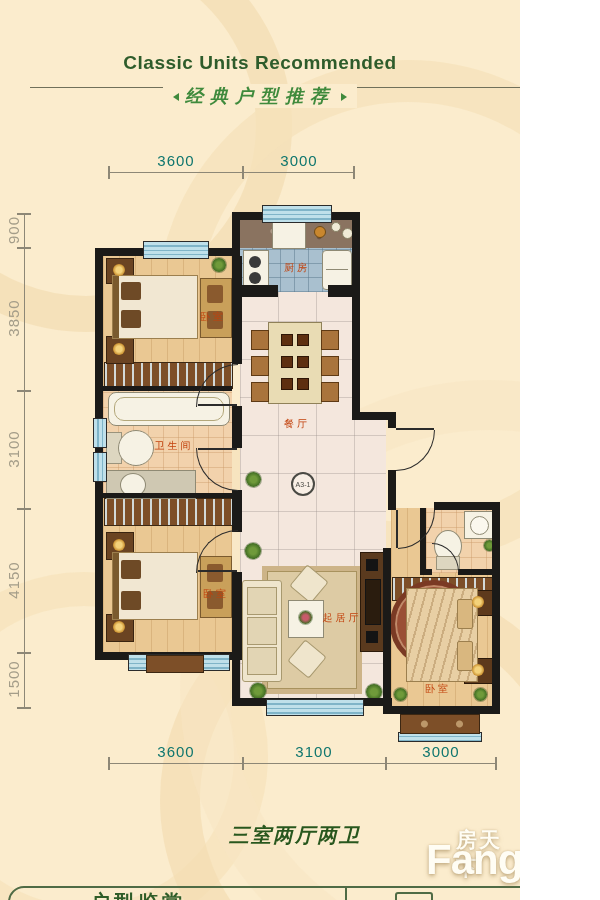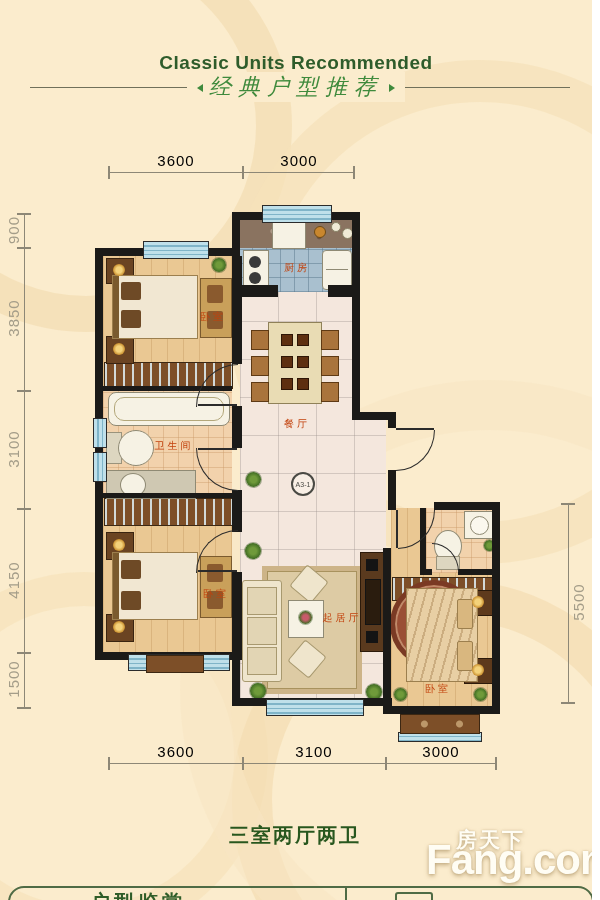--- a/index.html
+++ b/index.html
@@ -1,16 +1,16 @@
 <!DOCTYPE html>
 <html><head>
 <meta charset="utf-8">
 <style>
   html,body{margin:0;padding:0;}
-  .page{position:relative;width:592px;height:900px;overflow:hidden;
+  .page{position:relative;width:520px;height:900px;overflow:hidden;
         background:#fbeccd;font-family:"Liberation Sans",sans-serif;}
   
   .orn{position:absolute;border-radius:50%;pointer-events:none;}
   
   .abs{position:absolute;}
   .wall{position:absolute;background:#1b1a18;z-index:30;}
   .win{position:absolute;background:#bfe0ea;border:1px solid #2b2b2b;z-index:40;
        background-image:repeating-linear-gradient(180deg,#bfe0ea 0 3px,#7fb4c8 3px 4.5px);}
   .winv{background-image:repeating-linear-gradient(90deg,#bfe0ea 0 3px,#7fb4c8 3px 4.5px);}
   .floor-wood{position:absolute;background:#eac893;z-index:5;
@@ -32,33 +32,33 @@
        border:1px solid #3c2712;}
   .furn{position:absolute;z-index:12;}
   .arc{position:absolute;z-index:42;}
   .leaf{position:absolute;background:#2b2b2b;z-index:42;}
   .room-label{position:absolute;z-index:50;font-size:10px;color:#c2410c;
        letter-spacing:3px;white-space:nowrap;transform:translate(-50%,-50%);}
   .dim-line-h{position:absolute;height:1px;background:#8d8776;z-index:20;}
   .dim-line-v{position:absolute;width:1px;background:#8d8776;z-index:20;}
   .tick-v{position:absolute;width:1.5px;height:13px;background:#8d8776;z-index:20;}
   .tick-h{position:absolute;height:1.5px;width:14px;background:#8d8776;z-index:20;}
-  .dim-label{position:absolute;color:#000000;font-size:15px;letter-spacing:1px;
+  .dim-label{position:absolute;color:#0f766e;font-size:15px;letter-spacing:1px;
        z-index:20;transform:translate(-50%,-50%);white-space:nowrap;}
   .dim-label-v{position:absolute;color:#a49d89;font-size:15px;letter-spacing:1px;
        z-index:20;transform:translate(-50%,-50%) rotate(-90deg);white-space:nowrap;}
   .lamp{position:absolute;width:12px;height:12px;border-radius:50%;z-index:14;
        background:radial-gradient(circle,#f4d27a 0 35%,#c98f2e 70%,#7a5a1e);}
   .plant{position:absolute;border-radius:50%;z-index:14;
        background:radial-gradient(circle,#6f9a3a 0 30%,#3f6b22 70%,#2c4f16);box-shadow:0 0 0 1px rgba(40,70,20,.4);}
   .header-en{position:absolute;top:52px;left:0;width:100%;text-align:center;z-index:60;
        color:#2e5c2b;font-size:19px;font-weight:bold;letter-spacing:.5px;}
   .header-rule{position:absolute;top:87px;left:30px;width:540px;height:1px;background:#70705a;z-index:60;}
-  .header-cn{position:absolute;top:87px;left:50%;transform:translate(-50%,-50%);z-index:61;
-       background:#fbeccd;padding:0 10px;color:#3f8a3c;font-size:22px;font-weight:normal;
+  .header-cn{position:absolute;top:96px;left:50%;transform:translate(-50%,-50%);z-index:61;
+       background:#fbeccd;padding:0 10px;color:#3f8a3c;font-size:18px;font-weight:bold;
        font-style:italic;letter-spacing:7px;white-space:nowrap;}
   .tri{width:0;height:0;display:inline-block;vertical-align:middle;}
   .info{position:absolute;left:0;width:590px;text-align:center;z-index:60;color:#28571e;font-weight:bold;}
   .stamp{position:absolute;z-index:45;border:2px solid #4a4a44;border-radius:50%;
        width:20px;height:20px;background:rgba(250,245,235,.6);
        display:flex;align-items:center;justify-content:center;
        font-size:7px;color:#4a4a44;letter-spacing:0;}
   .wm{position:absolute;z-index:70;color:#fffdf4;font-weight:bold;
        text-shadow:0 2px 4px rgba(150,120,70,.55),0 0 2px rgba(150,120,70,.35);}
   .footer-box{position:absolute;left:8px;top:886px;width:582px;height:70px;z-index:65;
@@ -315,21 +315,21 @@
     <div class="dim-line-h" style="left:108px;top:763px;width:387px;"></div>
     <div class="tick-v" style="left:108px;top:757px;"></div>
     <div class="tick-v" style="left:242px;top:757px;"></div>
     <div class="tick-v" style="left:385px;top:757px;"></div>
     <div class="tick-v" style="left:495px;top:757px;"></div>
     <div class="dim-label" style="left:176px;top:751px;">3600</div>
     <div class="dim-label" style="left:314px;top:751px;">3100</div>
     <div class="dim-label" style="left:441px;top:751px;">3000</div>
   </div>
 
-  <div class="info" style="top:822px;font-size:20px;letter-spacing:2px;">三室两厅两卫</div>
+  <div class="info" style="top:822px;font-size:20px;letter-spacing:2px;font-style:italic;">三室两厅两卫</div>
 
   <div class="wm" style="left:456px;top:826px;font-size:21px;letter-spacing:2px;">房天下</div>
   <div class="wm" style="left:426px;top:836px;font-size:42px;letter-spacing:-1px;">Fang.com</div>
 
   <div class="footer-box"></div>
   <div class="footer-divider"></div>
   <div class="footer-title">户型鉴赏</div>
   <div class="footer-icon"></div>
 
 </div>

